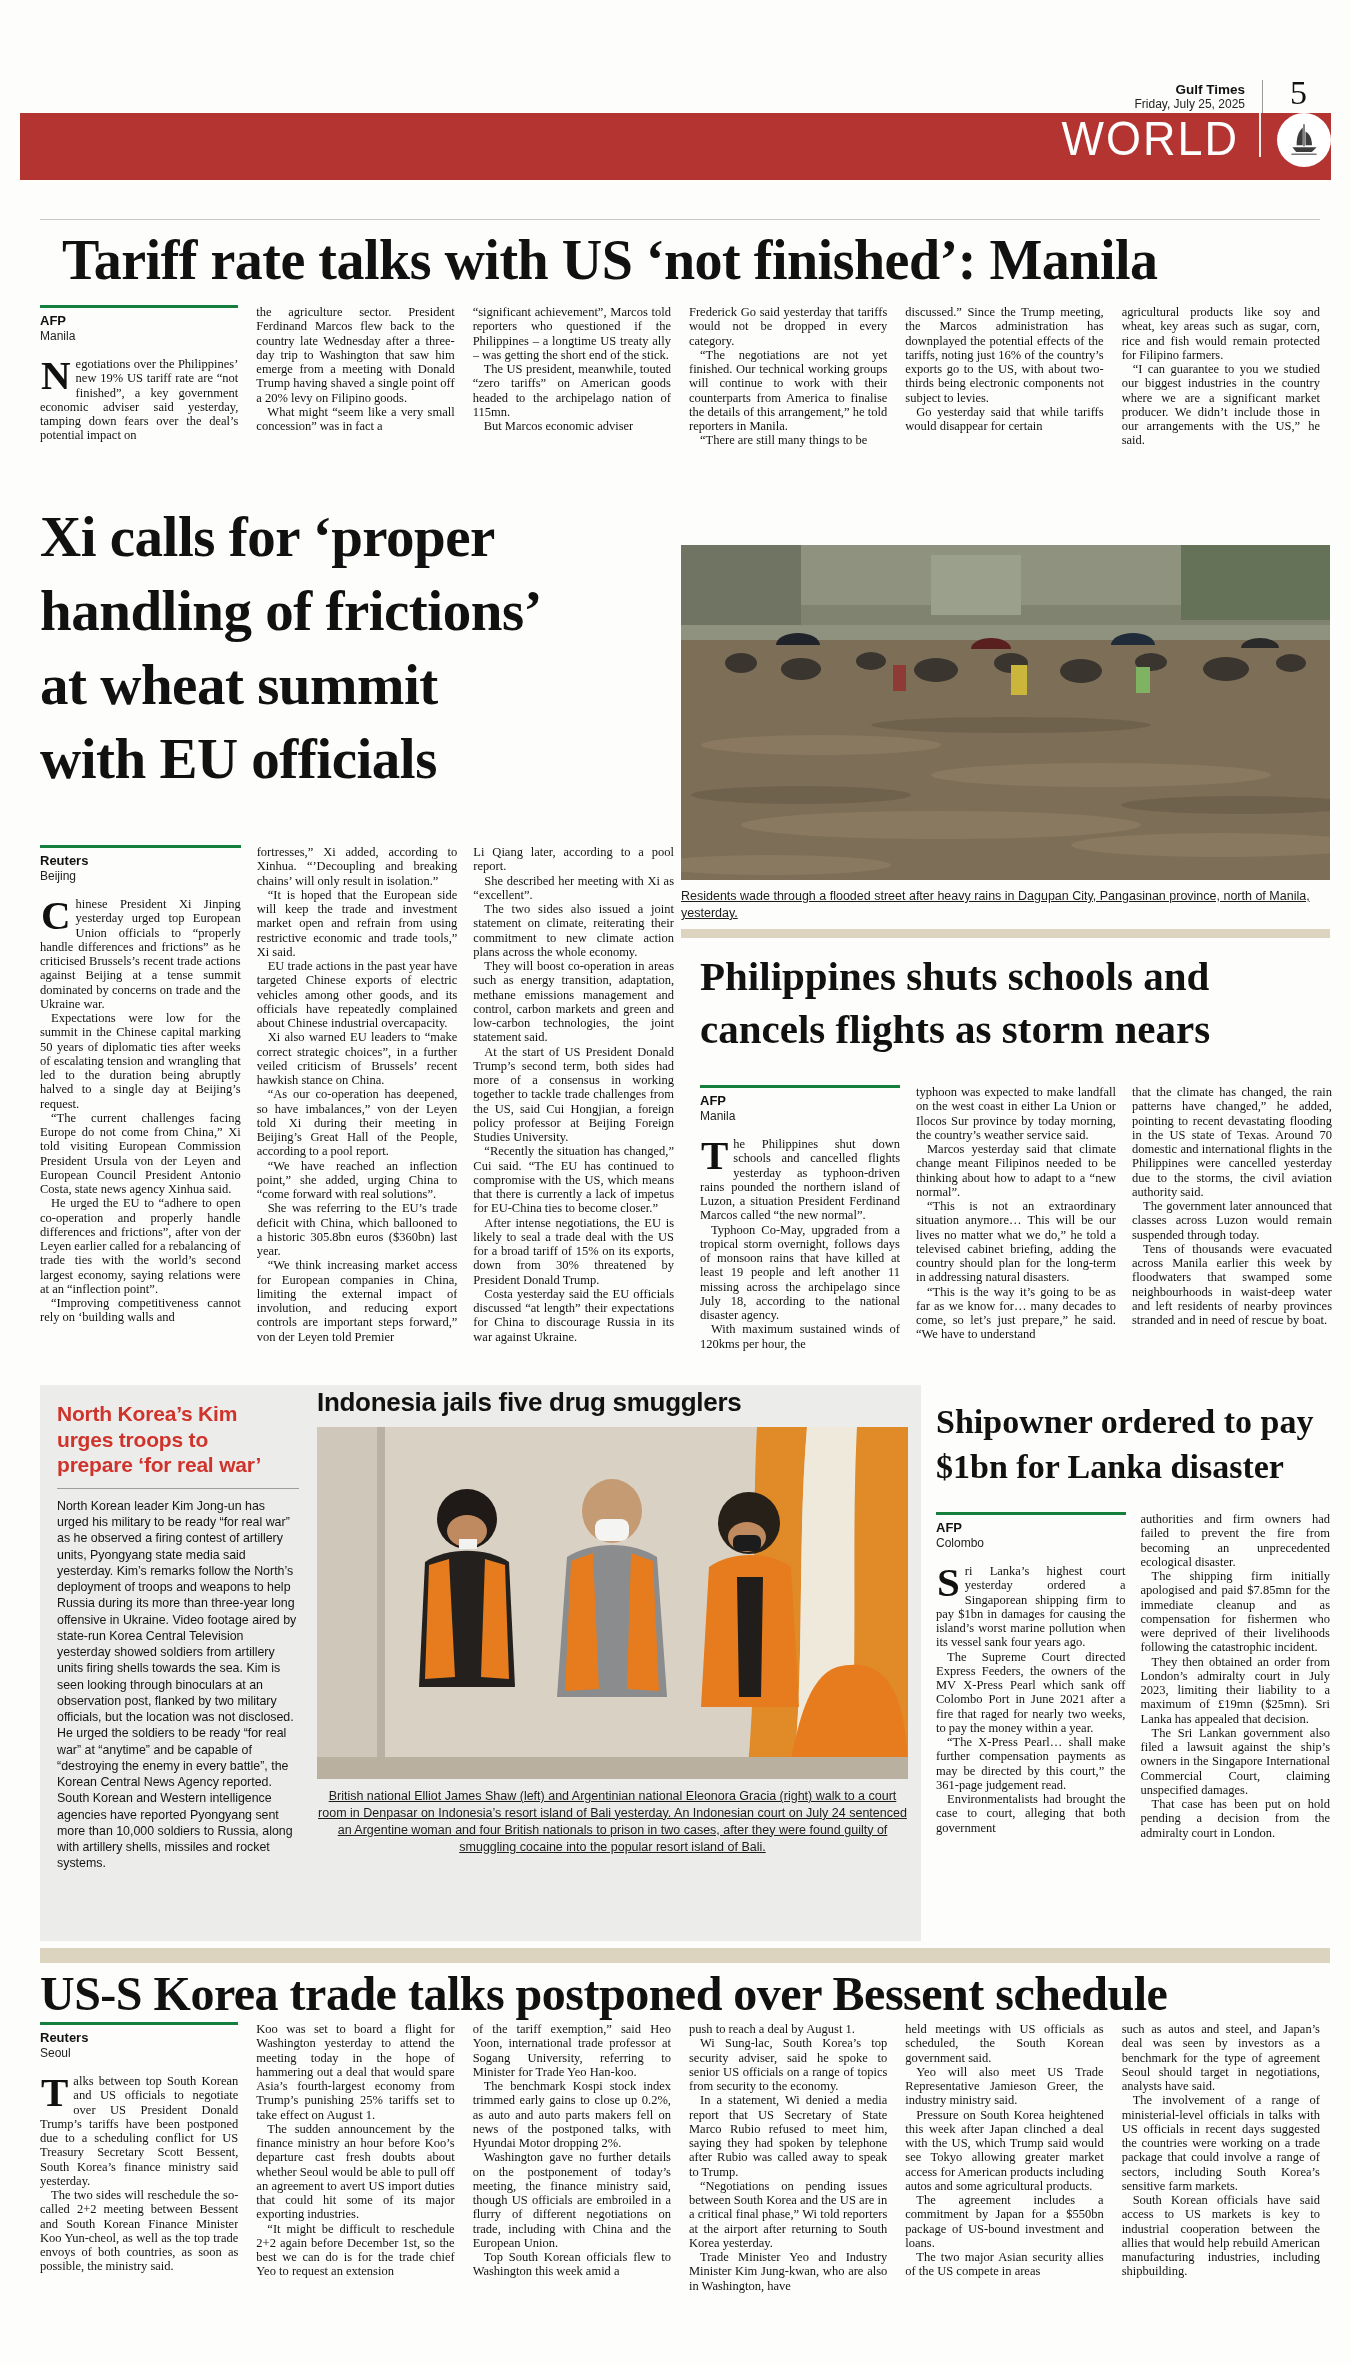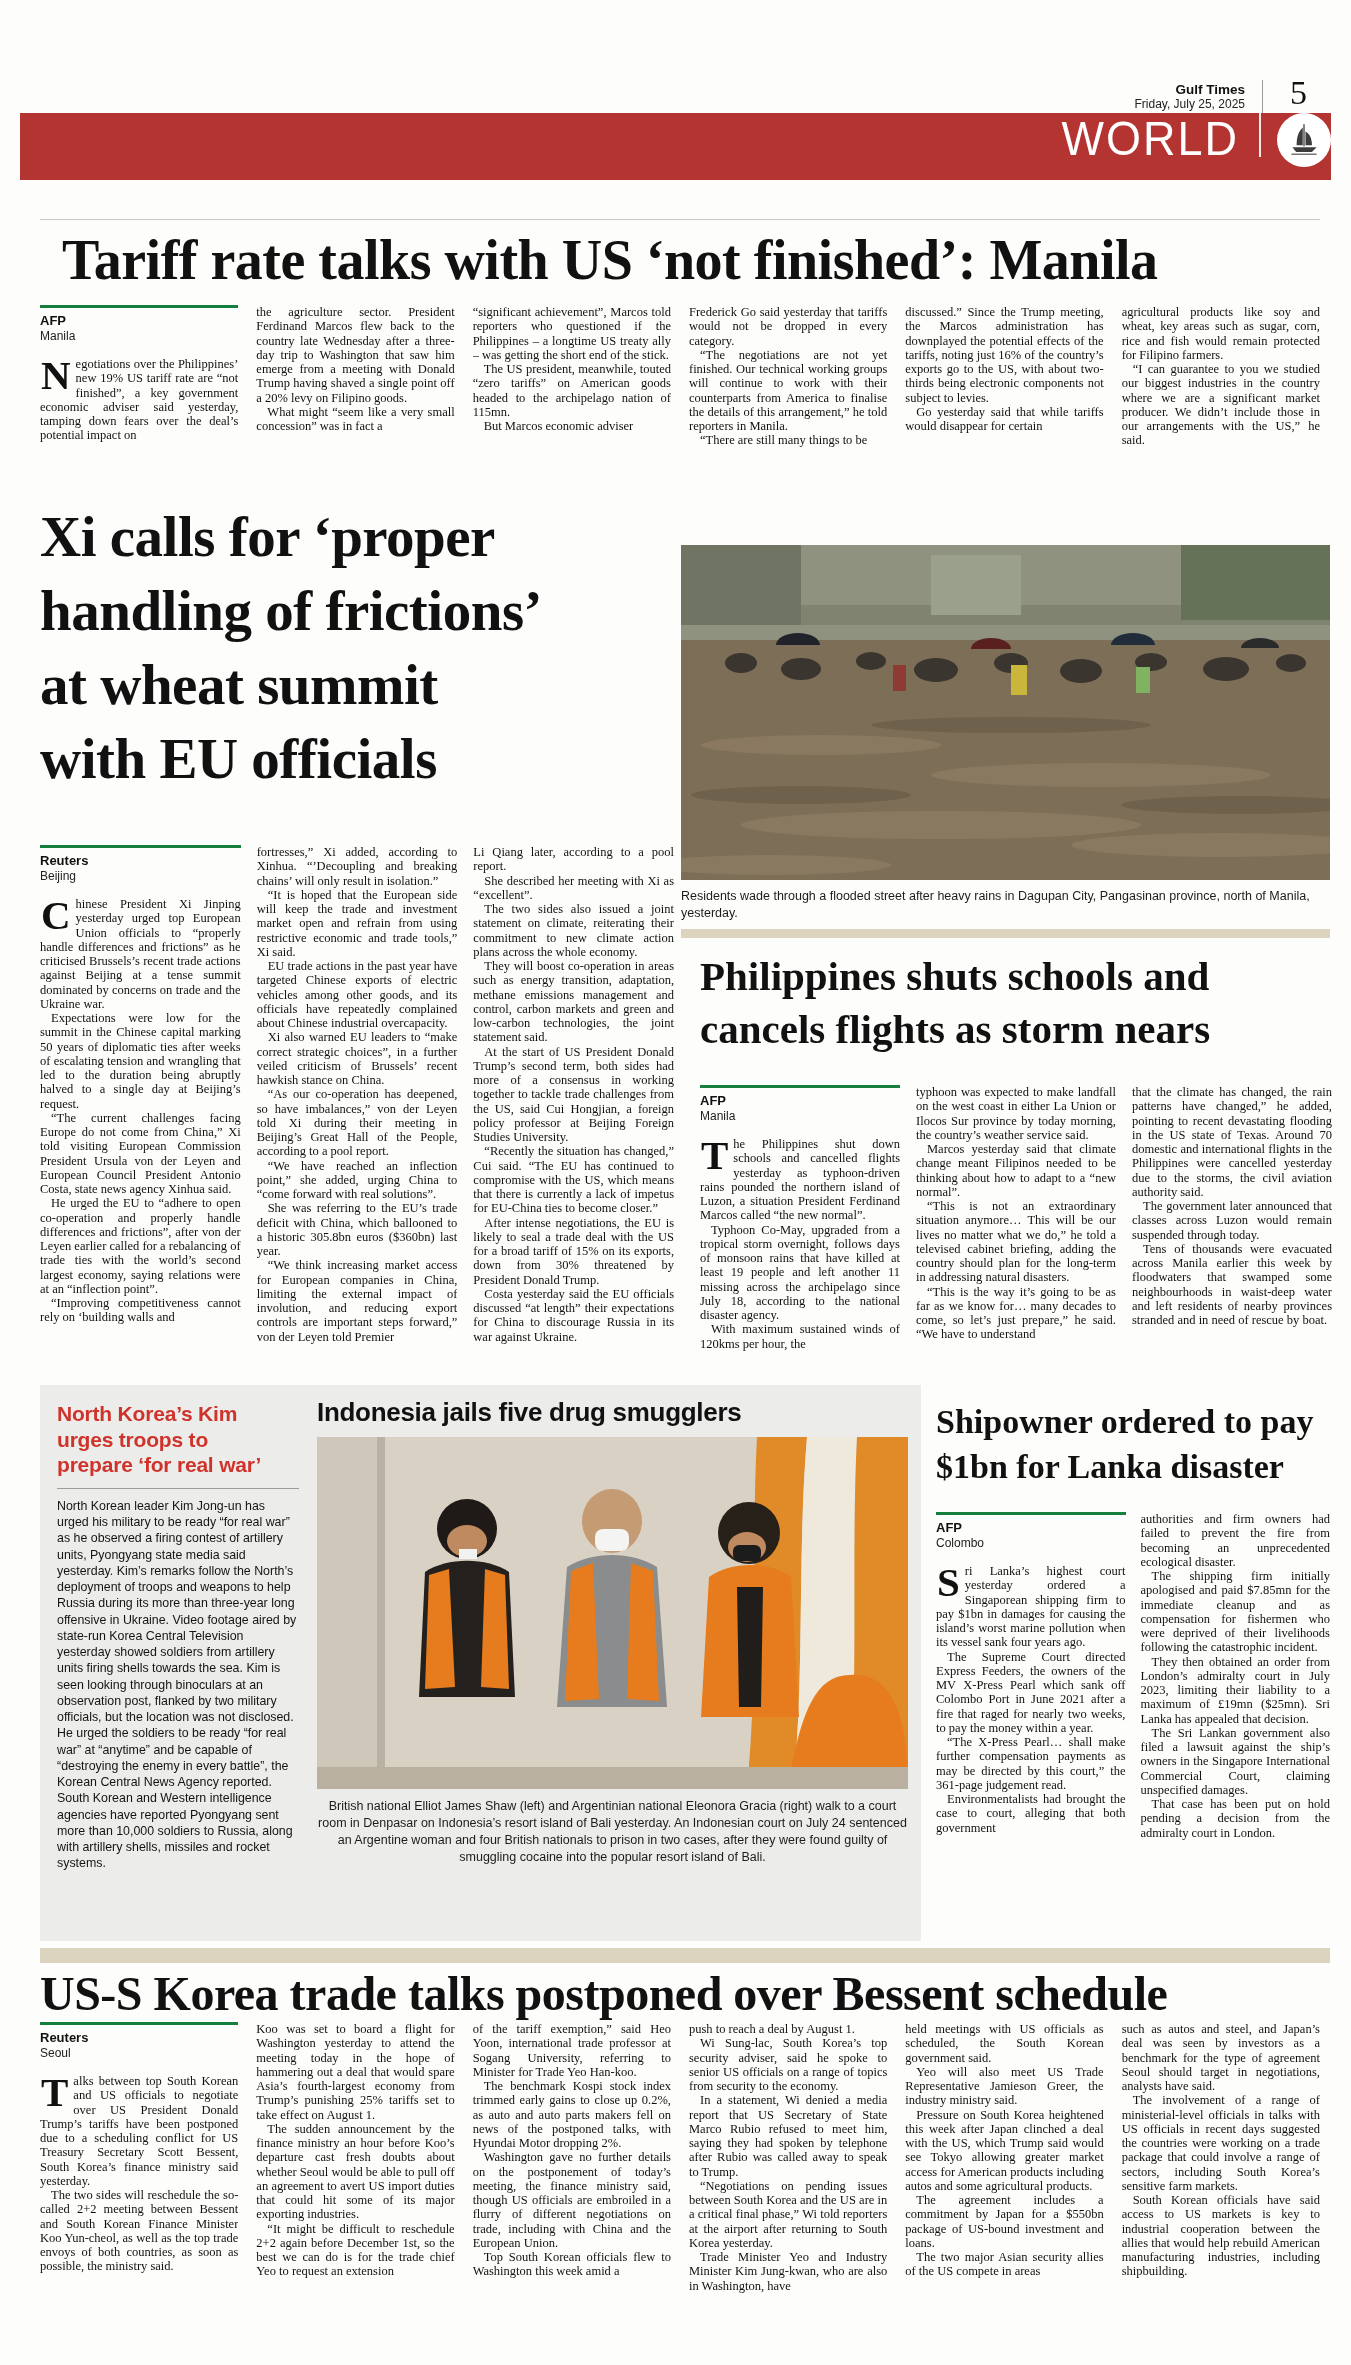--- a/index.html
+++ b/index.html
@@ -36,21 +36,21 @@
   .coltext .para { margin:0; text-indent:11px; }
   .coltext .para:first-child { text-indent:0; }
   .dc .coltext .para:first-child::first-letter {
     float:left; font-size:41px; line-height:33px; padding:2px 5px 0 1px; font-weight:bold;
     font-family:"Liberation Serif", serif;
   }
   .byline { border-top:3px solid #15803d; padding-top:5px; margin-bottom:13px; }
   .byline .agency { font-size:13px; font-weight:bold; line-height:1.2; }
   .byline .place  { font-size:12px; color:#222; line-height:1.3; }
   .hl-lines .para { margin:0; text-indent:0; }
-  .caption { font-size:12.5px; line-height:1.35; color:#1c1c1c; margin:0; }
+  .caption { font-size:12.5px; line-height:1.35; color:#1c1c1c; margin:0;text-decoration:underline; }
 
   
   .tariff-hl { position:absolute; top:228px; left:40px; width:1290px; font-size:56px;
                letter-spacing:-.5px; white-space:nowrap;margin-left:22px; }
   .tariff-body { position:absolute; top:305px; left:40px; width:1280px; height:182px; gap:18px; }
 
   
   .xi-hl { position:absolute; top:500px; left:40px; width:648px; font-size:57px; line-height:1.3;
            letter-spacing:-.5px; }
   .xi-body { position:absolute; top:845px; left:40px; width:634px; height:522px; gap:16px; }
@@ -67,21 +67,21 @@
 
   
   .nk { position:absolute; top:1385px; left:40px; width:276px; height:556px;
         background:#ececea; padding:16px 17px; }
   .nk-hl { color:#cf342c; font-size:21px; font-weight:bold; line-height:1.22; letter-spacing:-.2px; }
   .nk-rule { border-top:1px solid #9d9d99; margin:10px 0 9px; }
   .nk-body { font-size:12.4px; line-height:1.31; color:#141414; }
 
   
   .indo { position:absolute; top:1385px; left:304px; width:617px; height:556px;
-          background:#ececea; padding:10px 13px; }
+          background:#ececea; padding:0 13px; }
   .indo-hl { font-size:26px; font-weight:bold; margin:2px 0 9px; letter-spacing:-.3px; }
   .indo-photo { width:591px; height:352px; overflow:hidden; }
   .indo .caption { margin-top:9px;text-align:center; }
 
   
   .ship-hl { position:absolute; top:1400px; left:936px; width:396px; font-size:34px; line-height:1.32;
              font-weight:700; }
   .ship-body { position:absolute; top:1512px; left:936px; width:394px; height:438px; gap:15px; }
 
   

